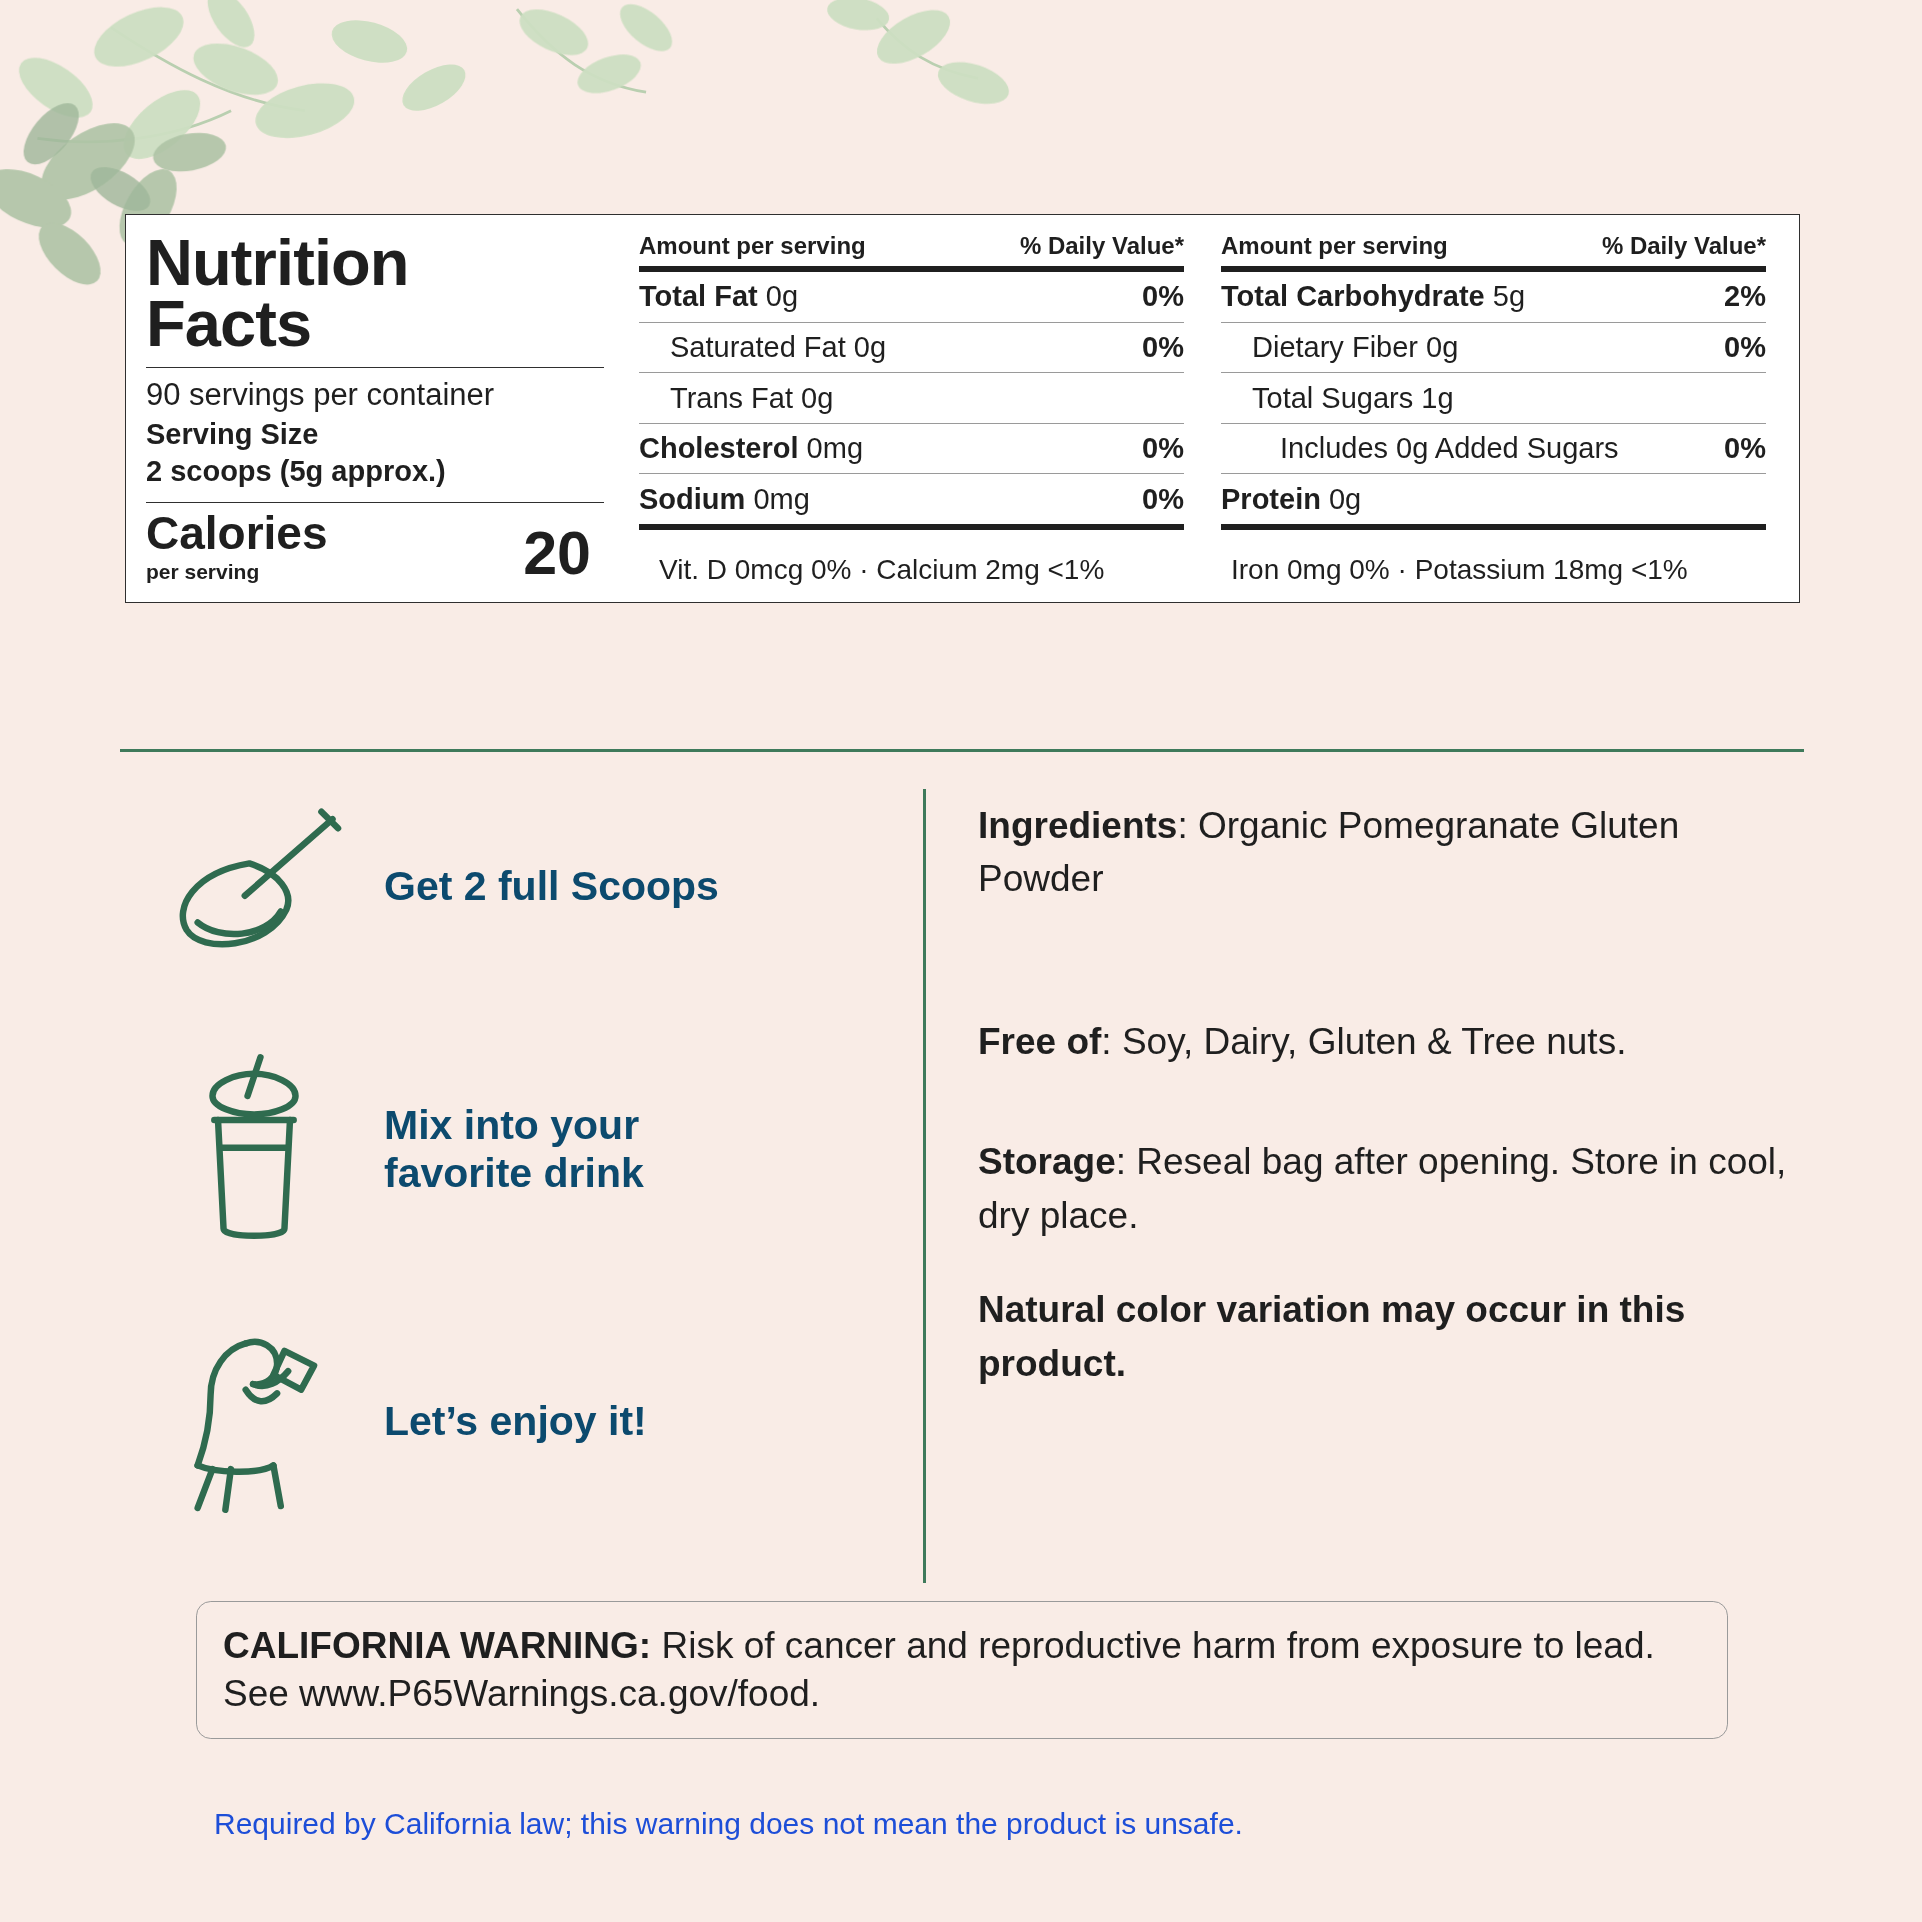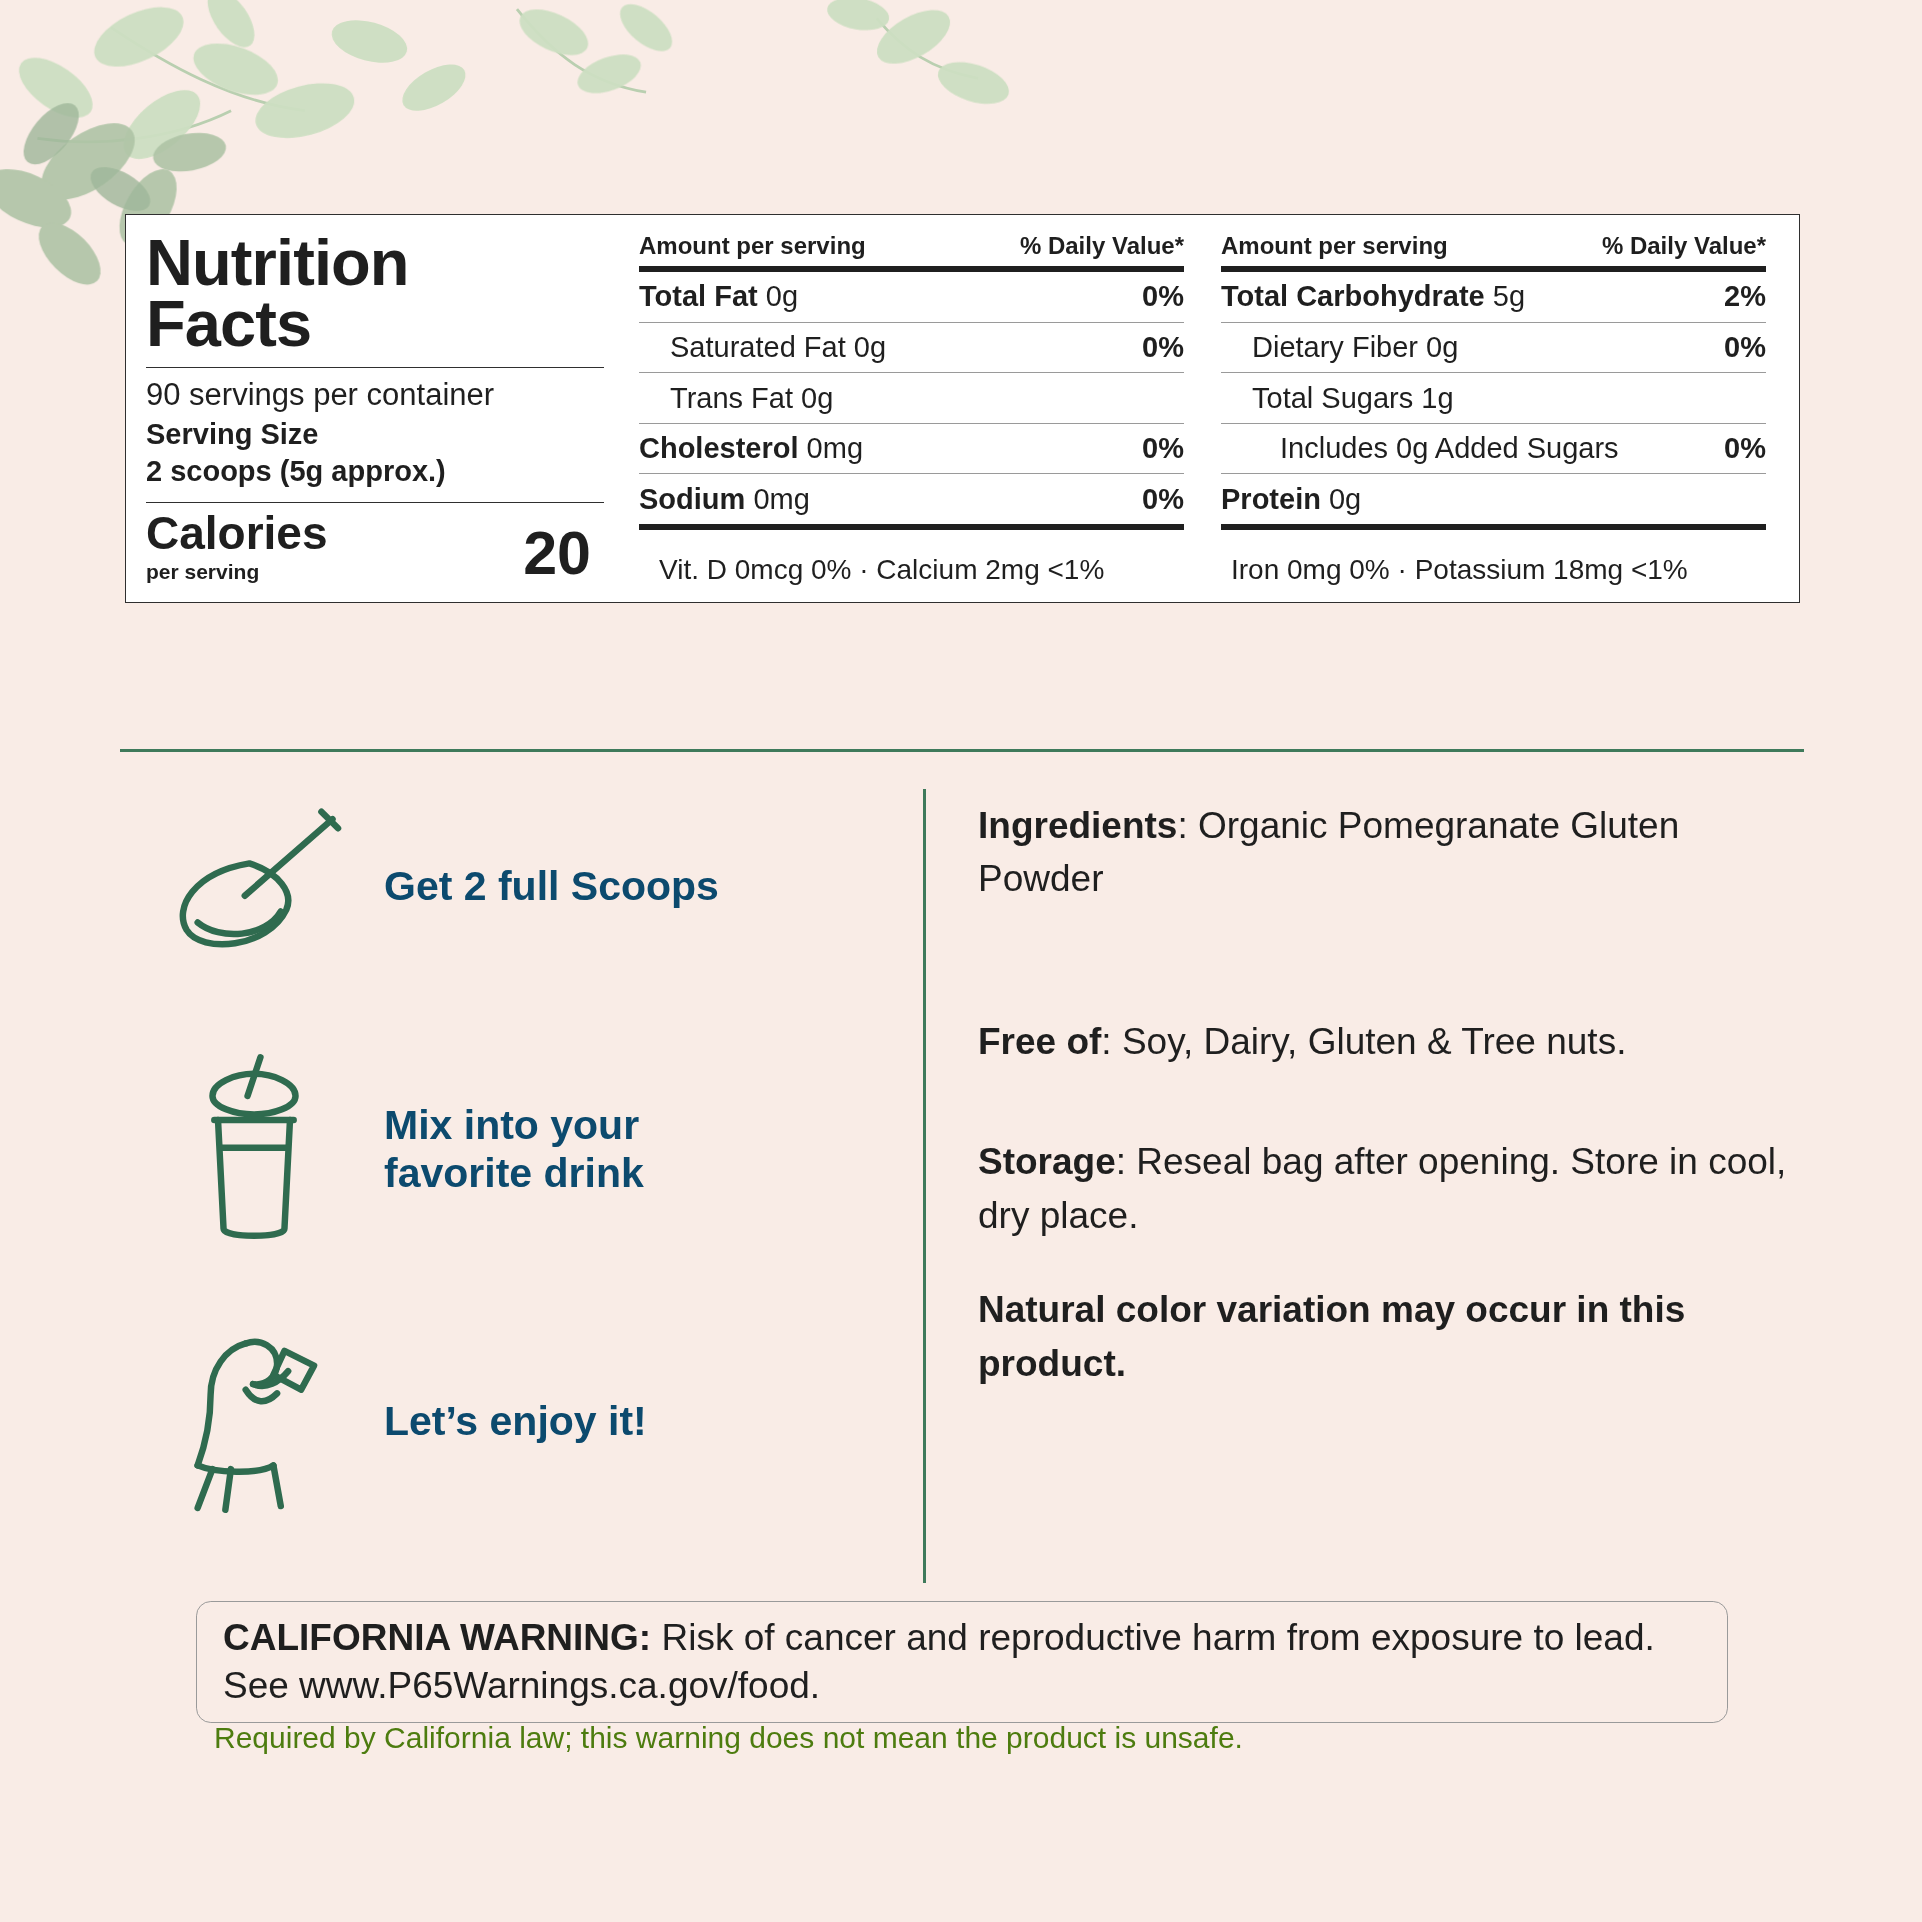--- a/index.html
+++ b/index.html
@@ -209,32 +209,32 @@
   .info-4 { top: 503px; font-weight: bold; }
 
   
   .warning-box {
     position: absolute;
     left: 196px;
     top: 1601px;
     width: 1532px;
     border: 1.8px solid #9a9a9a;
     border-radius: 14.8px;
-    padding: 12px 26px;
+    padding: 20px 26px;
     box-sizing: border-box;
     font-size: 37px;
     line-height: 1.3;
   }
   .warning-box b { font-weight: bold; }
   .warning-note {
     position: absolute;
     left: 214px;
-    top: 1721px;
+    top: 1807px;
     font-size: 30px;
-    color: #4d7c0f;
+    color: #1d4ed8;
   }
 </style>
 </head>
 <body>
 
 <div class="leaf-layer">
   <svg width="1922" height="332" viewBox="0 0 2083 360" xmlns="http://www.w3.org/2000/svg">
     <g fill="none" stroke="#b9cfb0" stroke-width="3">
       <path d="M120,30 C180,70 250,110 330,120"></path>
       <path d="M40,150 C110,160 190,150 250,120"></path>

